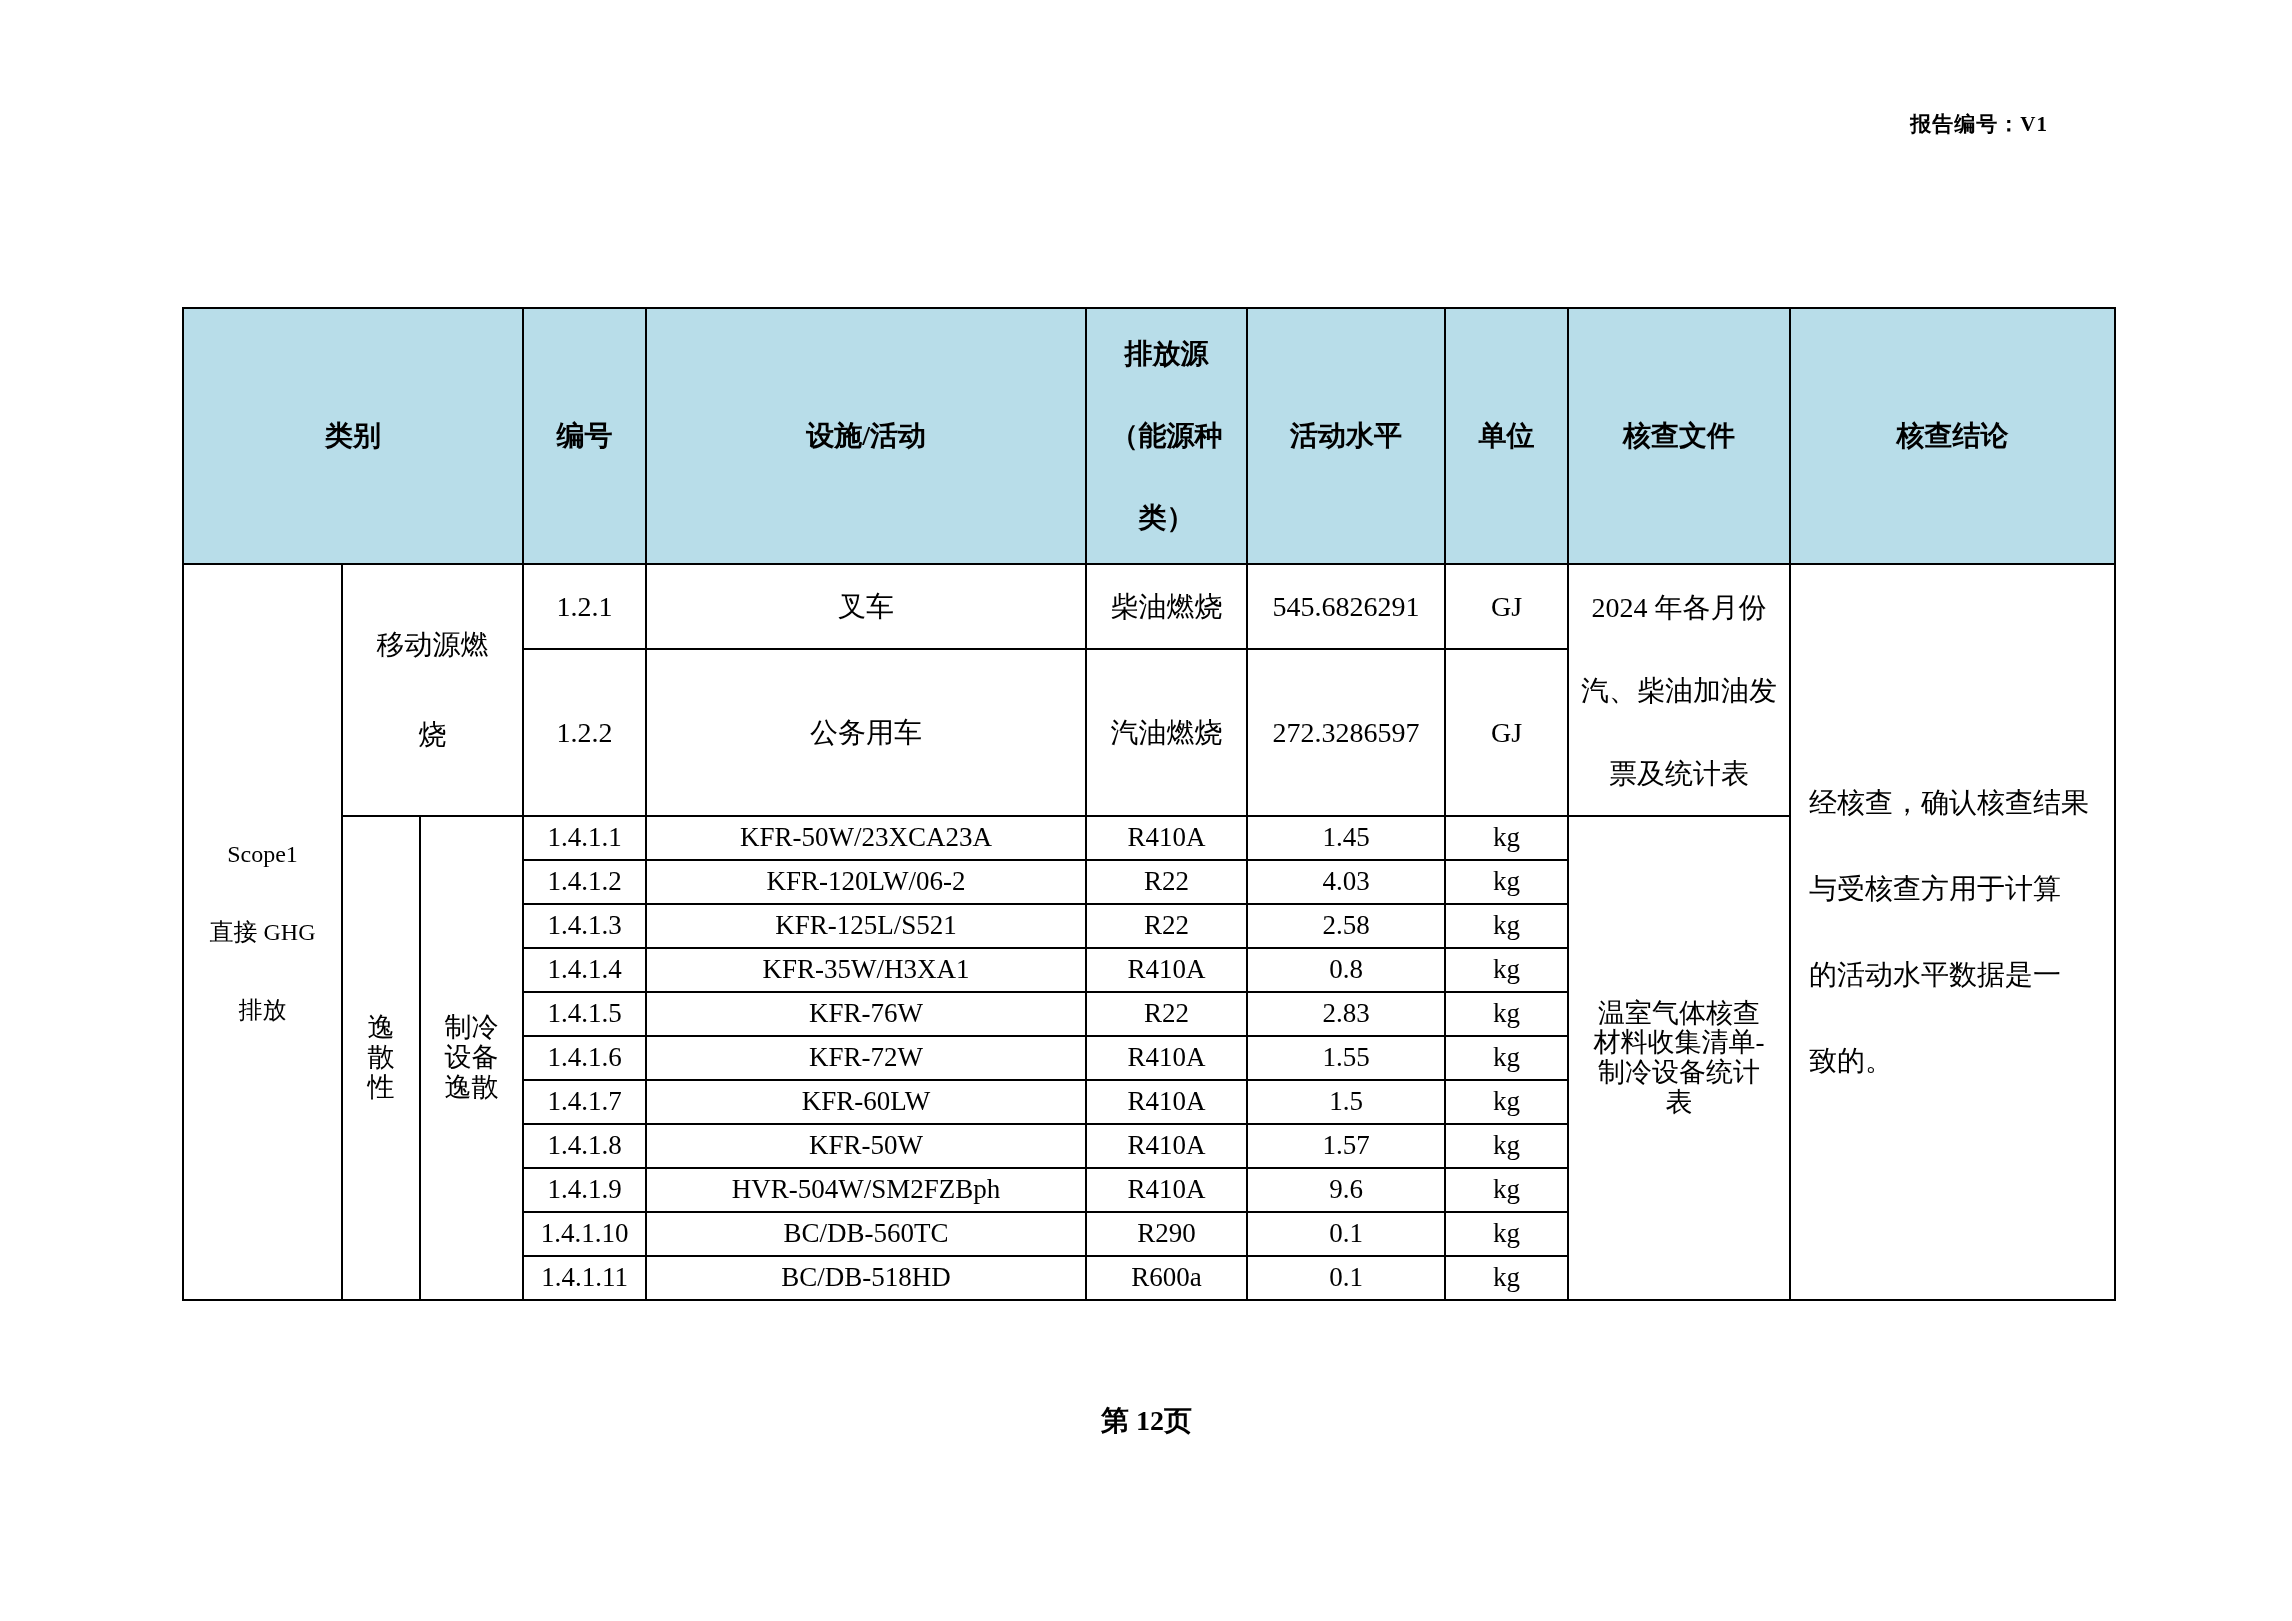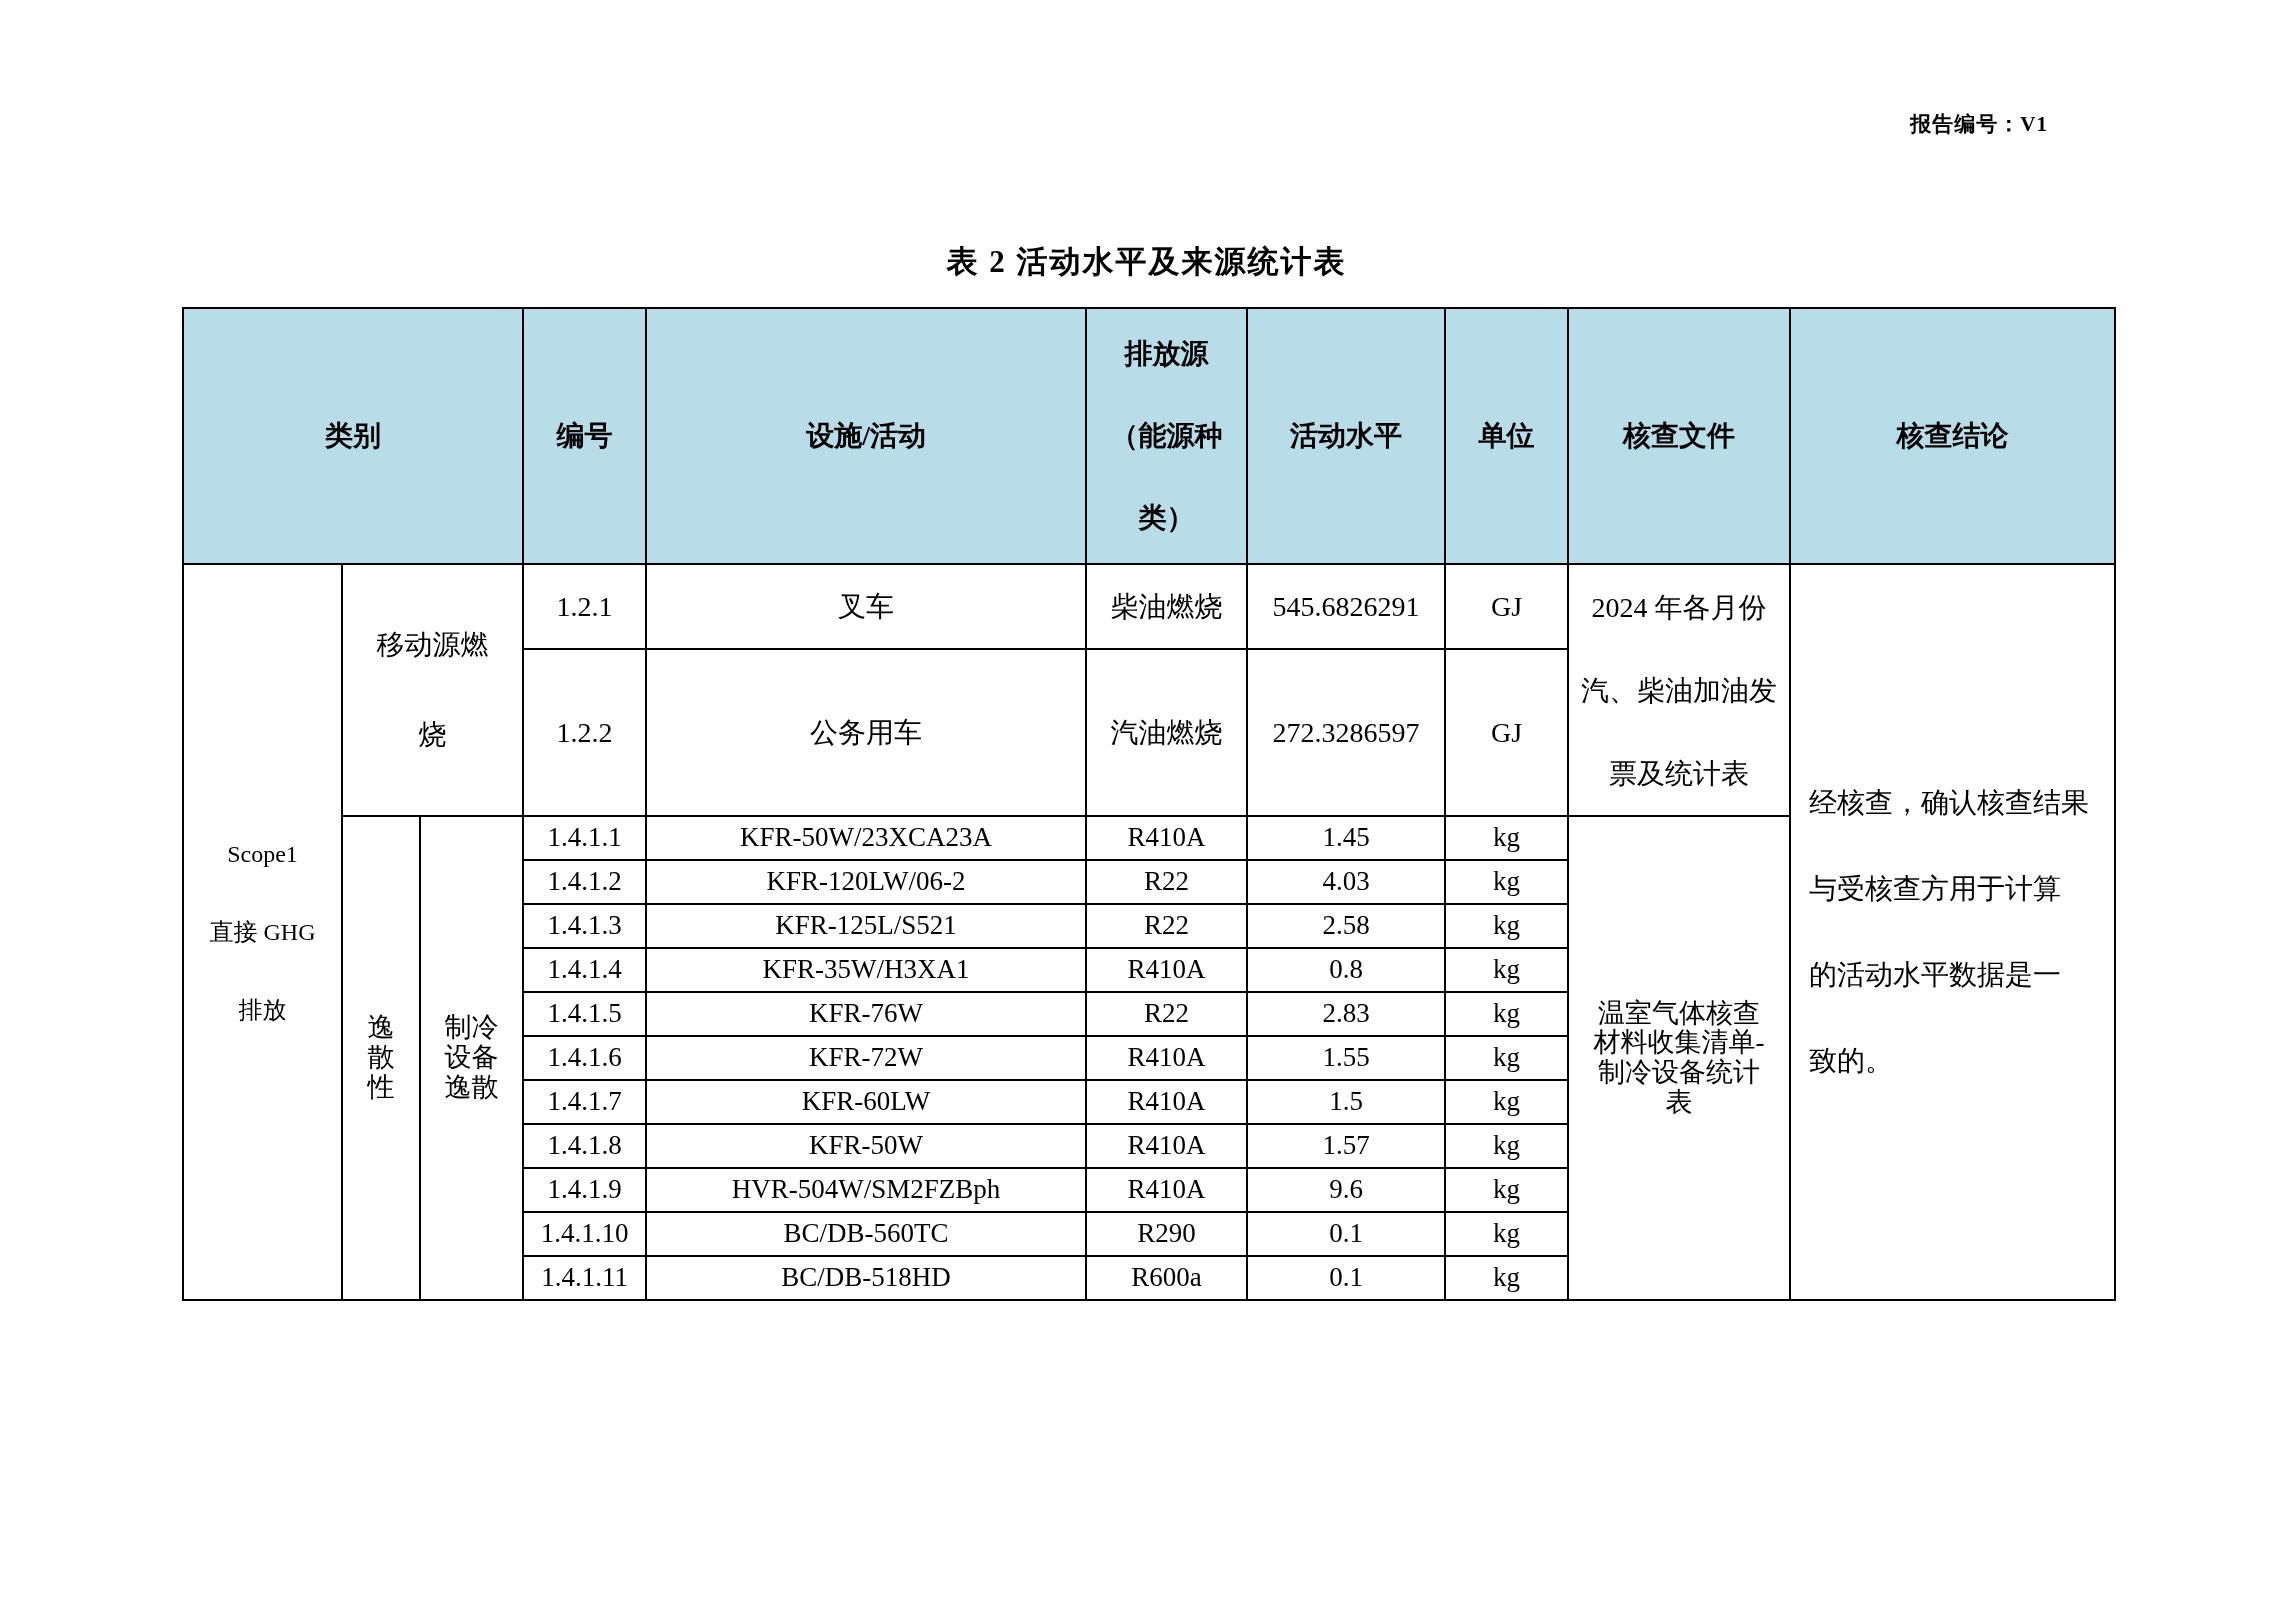--- a/index.html
+++ b/index.html
@@ -48,21 +48,20 @@
     position:absolute; top:1402px; left:0; width:100%;
     text-align:center; font-size:28px; font-weight:bold;
   }
 </style>
 </head>
 <body>
 
 <div class="page">
 
   <div class="report-no">报告编号：V1</div>
-  <div class="doc-title">表 2 活动水平及来源统计表</div>
 
   <table class="activity">
     <colgroup>
       <col style="width:159px">
         <col style="width:78px">
         <col style="width:103px">
       <col style="width:123px">
         <col style="width:440px">
         <col style="width:161px">
       <col style="width:198px">
@@ -207,15 +206,16 @@
       <td>1.4.1.11</td>
       <td>BC/DB-518HD</td>
       <td>R600a</td>
       <td>0.1</td>
       <td>kg</td>
     </tr>
 
   </tbody>
     </table>
 
+  <div class="page-footer">第 12页</div>
 
 </div>
 
 
 </body></html>

